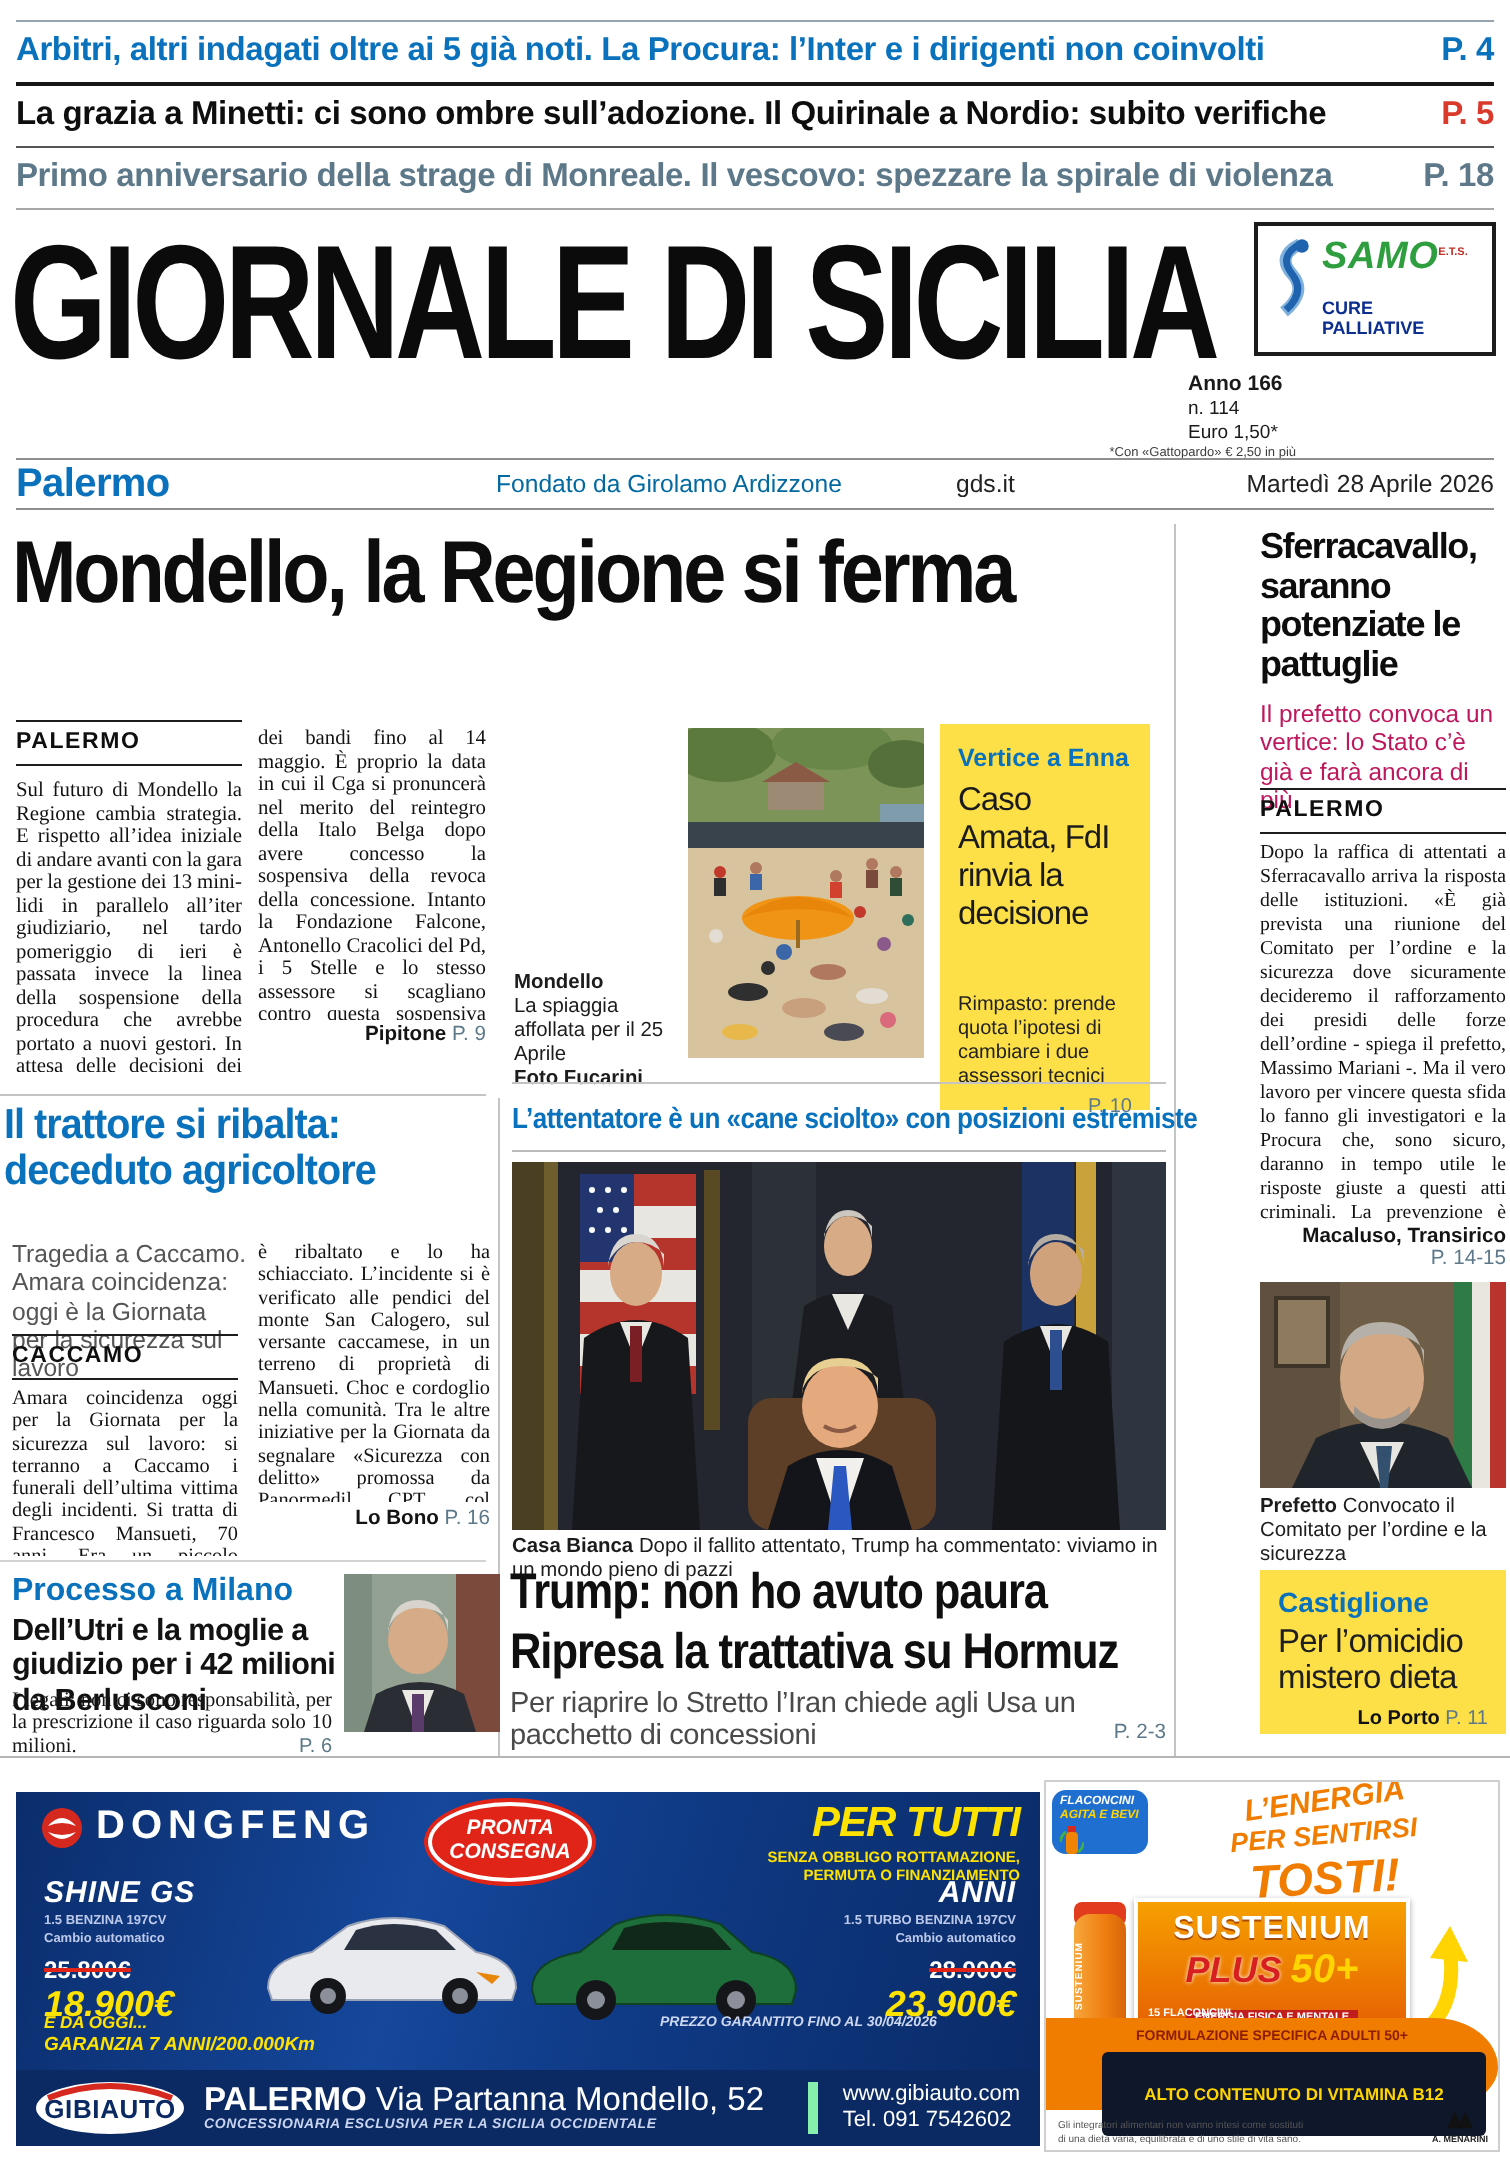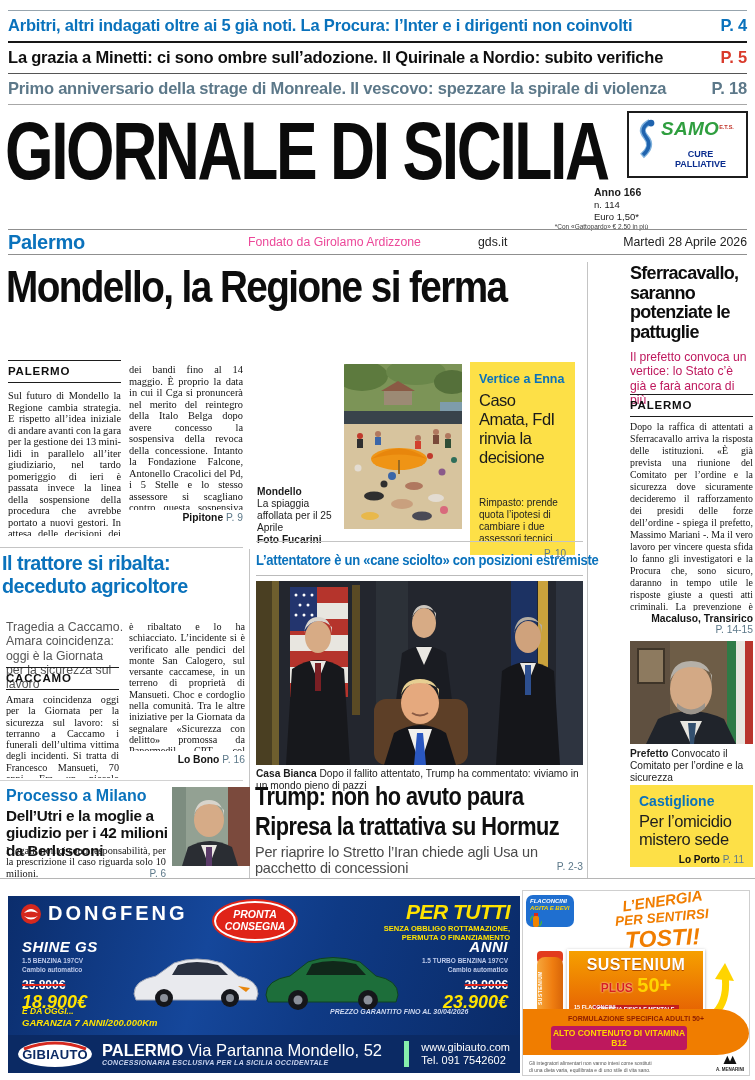--- a/index.html
+++ b/index.html
@@ -21,29 +21,29 @@
   .tb-3{color:#5c7889;border-bottom:1px solid #a7a7a7}
   .tb-page{margin-left:12px}
   
   .masthead{position:absolute;left:5px;top:104px;white-space:nowrap}
   .masthead span{display:inline-block;font-size:78px;font-weight:900;letter-spacing:-3px;
                  color:#0b0b0b;transform:scale(.8,1.04);transform-origin:left top}
   .samo-box{position:absolute;left:627px;top:111px;width:121px;height:67px;border:2px solid #1c1c1c;
             background:#fff;padding:5px 6px 4px;display:flex;gap:4px}
   .samo-name{font-size:19px;font-weight:800;font-style:italic;color:#2f9e3f;letter-spacing:.3px}
   .samo-ets{font-size:5.5px;color:#c03026;font-weight:bold;vertical-align:super}
-  .samo-tag{font-size:9px;font-weight:800;color:#0b2e8f;margin-top:9px;text-align:center}
+  .samo-tag{font-size:9px;font-weight:800;color:#0b2e8f;margin-top:9px;text-align:left}
   .edition{position:absolute;left:594px;top:186px;font-size:9.5px;line-height:1.23;color:#1a1a1a}
   .edition .anno{font-size:10.5px;font-weight:bold}
   .edition-note{position:absolute;left:508px;top:223px;width:140px;text-align:right;font-size:6.5px;color:#3c3c3c}
   
   .dateline{position:absolute;left:8px;top:229px;width:739px;height:26px;border-top:1px solid #8f8f8f;
             border-bottom:1px solid #8f8f8f;display:flex;align-items:center}
   .dl-city{width:240px;font-size:20px;font-weight:800;color:#0a72bc;letter-spacing:-.3px}
-  .dl-founded{width:230px;font-size:12.3px;color:#ec4899}
+  .dl-founded{width:230px;font-size:12.3px;color:#0369a1}
   .dl-site{flex:1;font-size:12.3px;color:#222}
   .dl-date{font-size:12.3px;color:#222;text-align:right}
   
   .seclabel{border-top:1px solid #1d1d1d;border-bottom:1px solid #1d1d1d;
             font-size:11.5px;font-weight:bold;letter-spacing:.8px;padding:4px 0 5px;color:#0f0f0f}
   .body-col{font-size:10.4px;line-height:11.5px;color:#121212;overflow:hidden;word-spacing:-.4px}
   .byline{font-size:10.3px;font-weight:bold;color:#141414;text-align:right}
   .pref{color:#5c7889;font-weight:normal}
   .kicker-blue{color:#0a72bc;font-weight:800}
   .caption{font-size:10.2px;line-height:1.18;color:#1c1c1c}
@@ -88,35 +88,35 @@
             color:#fff;font-size:6px;font-weight:800;font-style:italic;padding:3px 4px;line-height:1.2}
   .su-arc{position:absolute;left:58px;top:2px;width:162px;text-align:center;color:#f07d00;
           font-weight:900;font-style:italic;line-height:1}
   .su-arc .a1{display:inline-block;font-size:15px;transform:rotate(-8deg)}
   .su-arc .a2{display:inline-block;font-size:13.5px;transform:rotate(-5deg);margin-top:2px}
   .su-arc .a3{display:inline-block;font-size:23px;transform:rotate(-3deg);margin-top:2px}
   .su-box{position:absolute;left:44px;top:58px;width:138px;height:66px;border:2px solid #fff;
           background:linear-gradient(#f6a000,#e66203);box-shadow:0 1px 3px rgba(0,0,0,.35);
           text-align:center;color:#fff;padding-top:5px}
   .su-name{font-size:16px;font-weight:900;letter-spacing:.5px;text-shadow:0 1px 0 #a84a00}
-  .su-plus{font-size:12px;font-weight:900;color:#d81f1f;text-shadow:0 0 2px #fff}
-  .su-50{font-size:20px;font-weight:900;color:#ffd400}
+  .su-plus{font-size:18px;font-weight:900;font-style:italic;color:#d81f1f;text-shadow:0 0 2px #fff}
+  .su-50{font-size:20px;font-weight:900;font-style:italic;color:#ffd400}
   .su-sub{display:inline-block;background:#c21d1d;font-size:5.5px;font-weight:800;padding:1px 4px;margin-top:1px}
   .su-count{position:absolute;left:5px;bottom:3px;font-size:5.5px;font-weight:800;text-align:left}
   .su-bottle{position:absolute;left:14px;top:66px;width:26px;height:64px;border-radius:8px;
              background:linear-gradient(90deg,#f6a73c,#ef7d10 60%,#d86508)}
   .su-cap{position:absolute;left:14px;top:60px;width:26px;height:12px;border-radius:4px;background:#e23c1e}
   .su-bottle span{position:absolute;left:-14px;top:28px;transform:rotate(-90deg);font-size:5px;
                   font-weight:800;color:#fff;letter-spacing:.5px}
   .su-swoosh{position:absolute;left:0;top:118px;width:226px;height:46px;background:#f07d00;
              border-radius:0 60px 60px 0/0 46px 40px 0}
   .su-formula{position:absolute;left:0;top:124px;width:226px;text-align:center;font-size:7px;
               font-weight:800;color:#8c1d00}
-  .su-vitamin{position:absolute;left:28px;top:135px;width:136px;background:#be185d;border-radius:3px;
-              text-align:center;font-size:8.5px;font-weight:800;color:#ffd400;padding:2px 0}
+  .su-vitamin{position:absolute;left:28px;top:135px;width:192px;background:#0f172a;border-radius:3px;
+              text-align:center;font-size:8.5px;font-weight:800;color:#ffd400;padding:16px 0}
   .su-disc{position:absolute;left:6px;top:169px;font-size:5px;color:#555;line-height:1.3}
   .su-menarini{position:absolute;right:5px;bottom:3px;text-align:center;font-size:4.5px;color:#222;font-weight:bold}
 </style>
 </head>
 <body>
 
 <div class="page">
 
   <div class="topbar">
     <div class="tb-row tb-1">
@@ -349,21 +349,21 @@
     <ellipse cx="61" cy="48" rx="21" ry="25" fill="#d3a985"></ellipse>
     <path d="M40 44 Q40 20 61 20 Q82 20 82 44 L82 34 Q76 26 61 26 Q46 26 40 40 Z" fill="#b5b0a8"></path>
     <path d="M47 62 Q61 75 75 62 L75 67 Q61 80 47 67 Z" fill="#9a948c"></path>
   </svg>
   <div class="abs caption" style="left:630px;top:748px;width:123px">
     <span class="b">Prefetto</span>
     <span>Convocato il Comitato per l’ordine e la sicurezza</span>
   </div>
   <div class="abs graybox" style="left:630px;top:785px;width:123px;height:82px;padding:8px 9px">
     <div class="kicker-blue" style="font-size:14px">Castiglione</div>
-    <div style="font-size:16.5px;line-height:1.12;letter-spacing:-.4px;margin-top:3px;color:#1e1e1e">Per l’omicidio mistero sede</div>
+    <div style="font-size:16.5px;line-height:1.12;letter-spacing:-.4px;margin-top:3px;color:#1e1e1e">Per l’omicidio mistero dieta</div>
     <div style="text-align:right;margin-top:5px;font-size:10px">
       <span class="b">Lo Porto</span>
       <span class="pref">P. 11</span>
     </div>
   </div>
 
   <div class="dongfeng">
     <div class="abs" style="left:12px;top:6px;display:flex;align-items:center;gap:6px">
       <svg width="22" height="22" viewBox="0 0 22 22">
         <circle cx="11" cy="11" r="10" fill="#d5281e"></circle>

